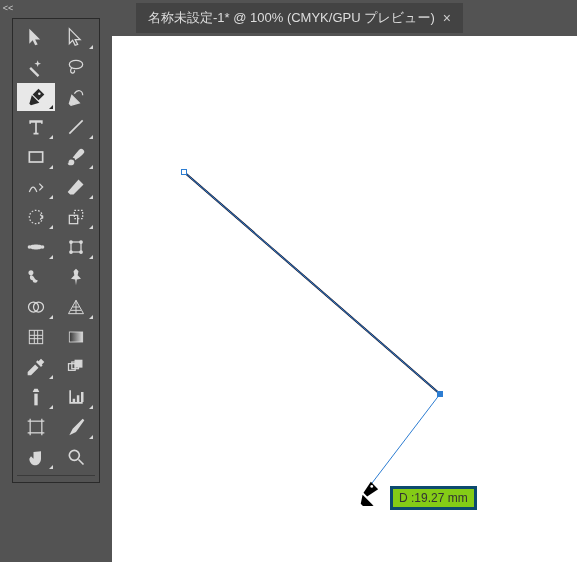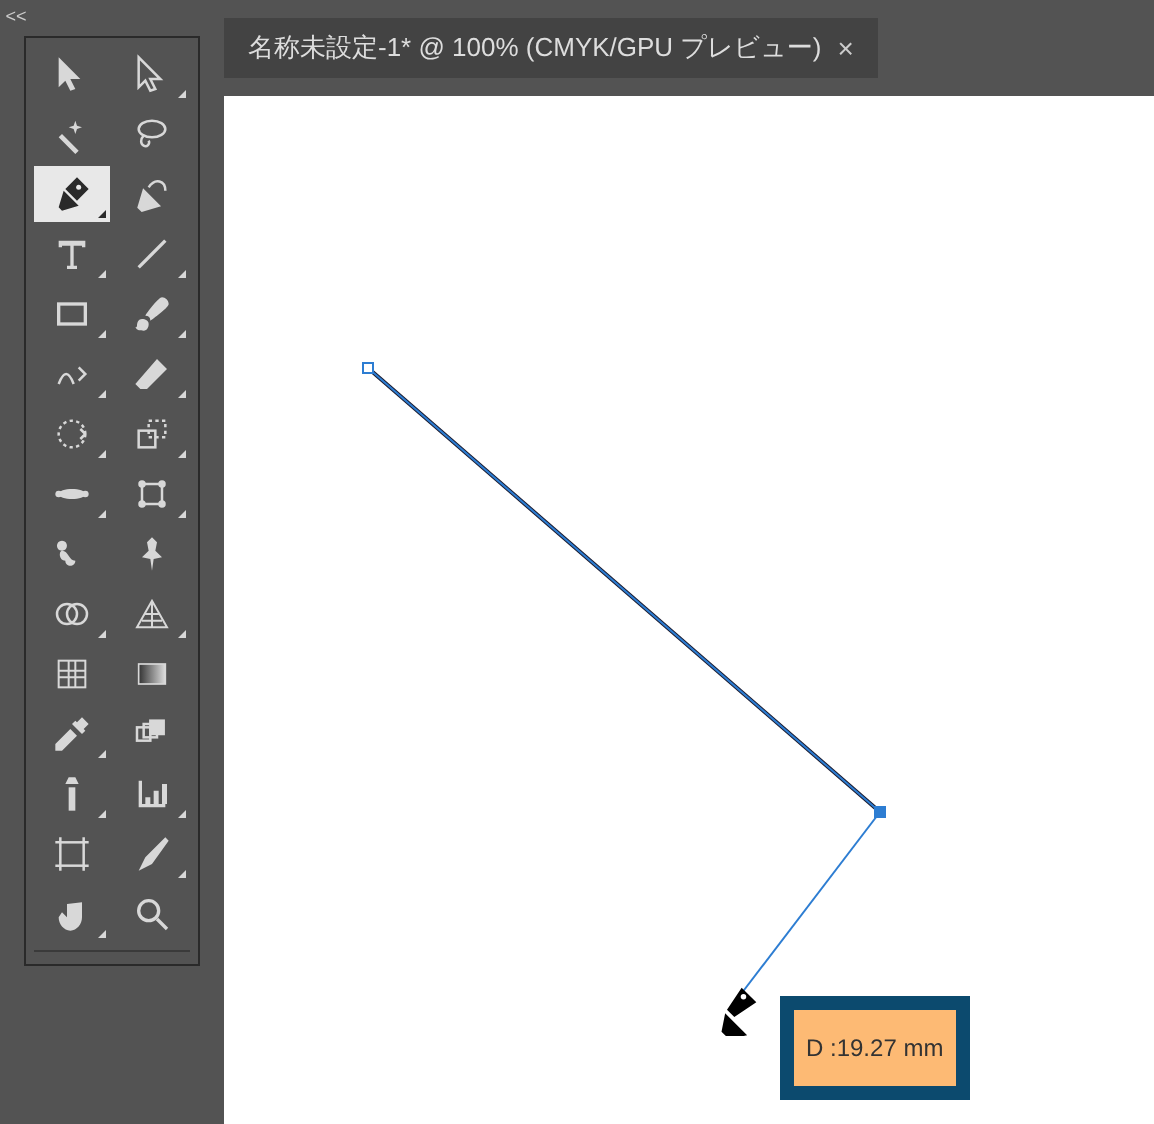--- a/index.html
+++ b/index.html
@@ -6,29 +6,29 @@
 body { font-family: sans-serif; background: #535353; width: 577px; height: 562px; overflow: hidden; position: relative; }
 .collapse-btn { position: absolute; top: 0; left: 0; width: 16px; height: 16px; display: flex; align-items: center; justify-content: center; color: #ccc; font-size: 9px; cursor: pointer; }
 .toolbox { position: absolute; top: 18px; left: 12px; width: 88px; background: #535353; border: 1px solid #2a2a2a; padding: 4px; display: grid; grid-template-columns: 1fr 1fr; gap: 2px; }
 .tool { width: 38px; height: 28px; display: flex; align-items: center; justify-content: center; color: #d8d8d8; cursor: pointer; position: relative; }
 .tool.active { background: #e8e8e8; color: #2a2a2a; }
 .tool svg { width: 20px; height: 20px; }
 .tool .corner { position: absolute; right: 2px; bottom: 2px; width: 0; height: 0; border-left: 4px solid transparent; border-bottom: 4px solid #d8d8d8; }
 .tool.active .corner { border-bottom-color: #2a2a2a; }
 .tool-divider { grid-column: 1 / 3; height: 1px; background: #3a3a3a; margin: 2px 0; }
 .doc-area { position: absolute; top: 0; left: 112px; right: 0; bottom: 0; display: flex; flex-direction: column; }
-.tab-bar { height: 48px; background: #535353; display: flex; align-items: center; }
+.tab-bar { height: 36px; background: #535353; display: flex; align-items: center; margin-left: 24px; }
 .tab { background: #434343; height: 30px; display: flex; align-items: center; padding: 0 12px; color: #ddd; font-size: 13px; gap: 8px; }
 .tab-close { cursor: pointer; font-size: 14px; color: #ccc; }
 .canvas { flex: 1; background: #fff; position: relative; }
 .anchor { position: absolute; width: 6px; height: 6px; border: 1px solid #2d7dd2; background: #fff; transform: translate(-50%, -50%); }
 .anchor.filled { background: #2d7dd2; }
 .path-line { position: absolute; top: 0; left: 0; width: 100%; height: 100%; pointer-events: none; }
 .pen-cursor { position: absolute; width: 22px; height: 26px; }
-.measure-label { position: absolute; background: #fdba74; border: 7px solid #0c4a6e; padding: 12px 6px; font-size: 12px; color: #333; white-space: nowrap; }
+.measure-label { position: absolute; background: #84cc16; border: 3px solid #0c4a6e; padding: 2px 6px; font-size: 12px; color: #333; white-space: nowrap; }
 </style>
 </head>
 <body>
 
 <div class="collapse-btn">&lt;&lt;</div>
 
 <div class="toolbox">
   <div class="tool" title="選択ツール">
       <svg viewBox="0 0 24 24" fill="currentColor">
         <path d="M4 2l0 18 4-4 3 6 3-1-3-6 6 0z"></path>

